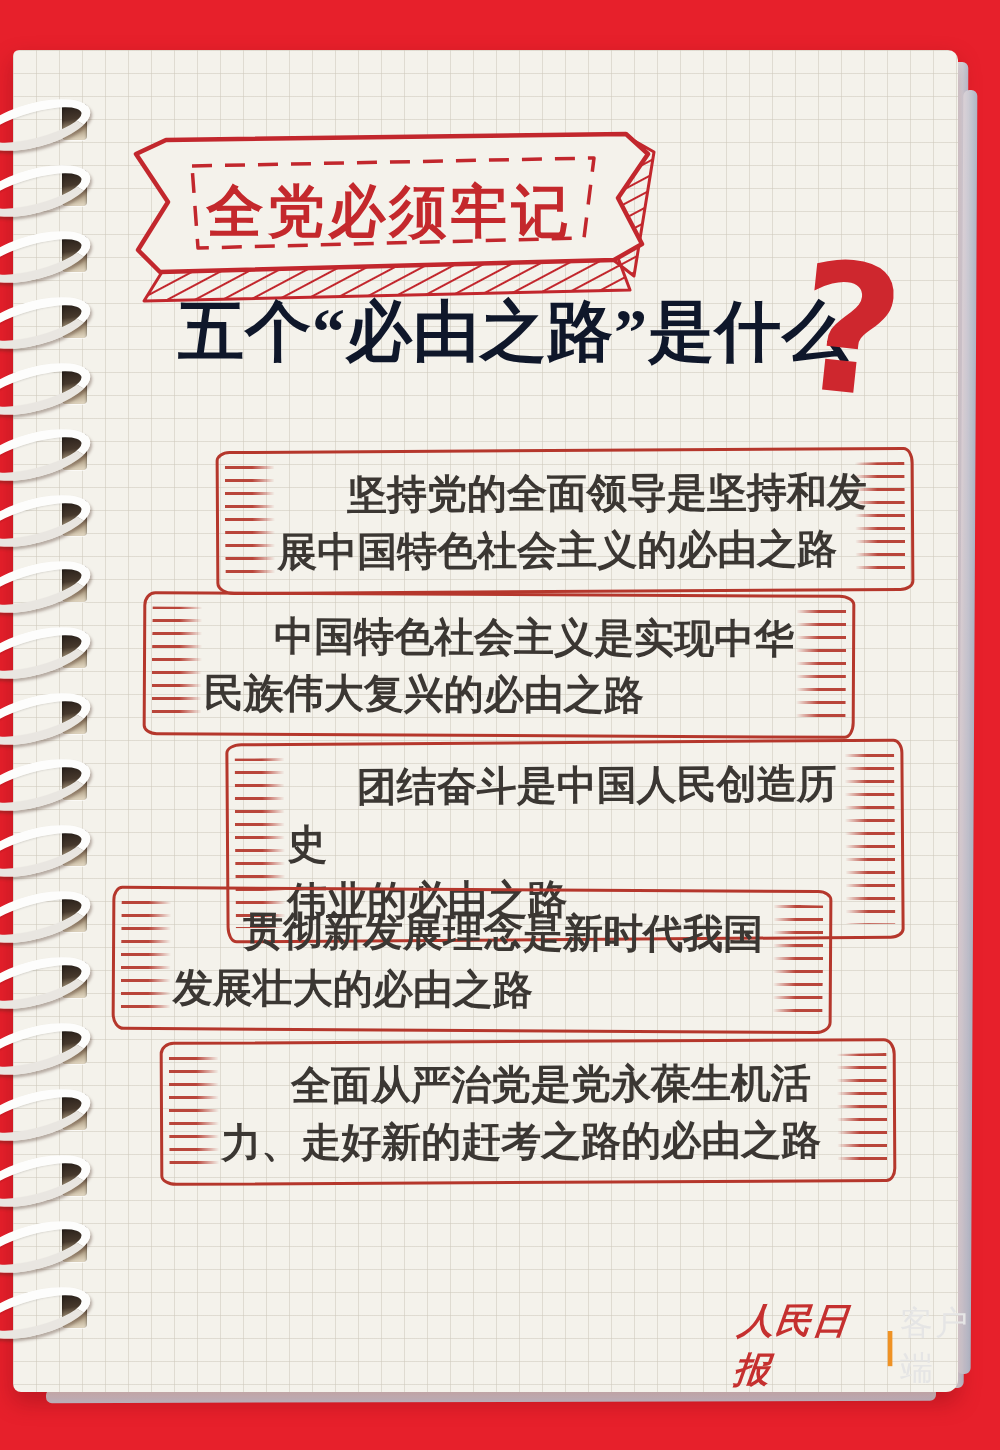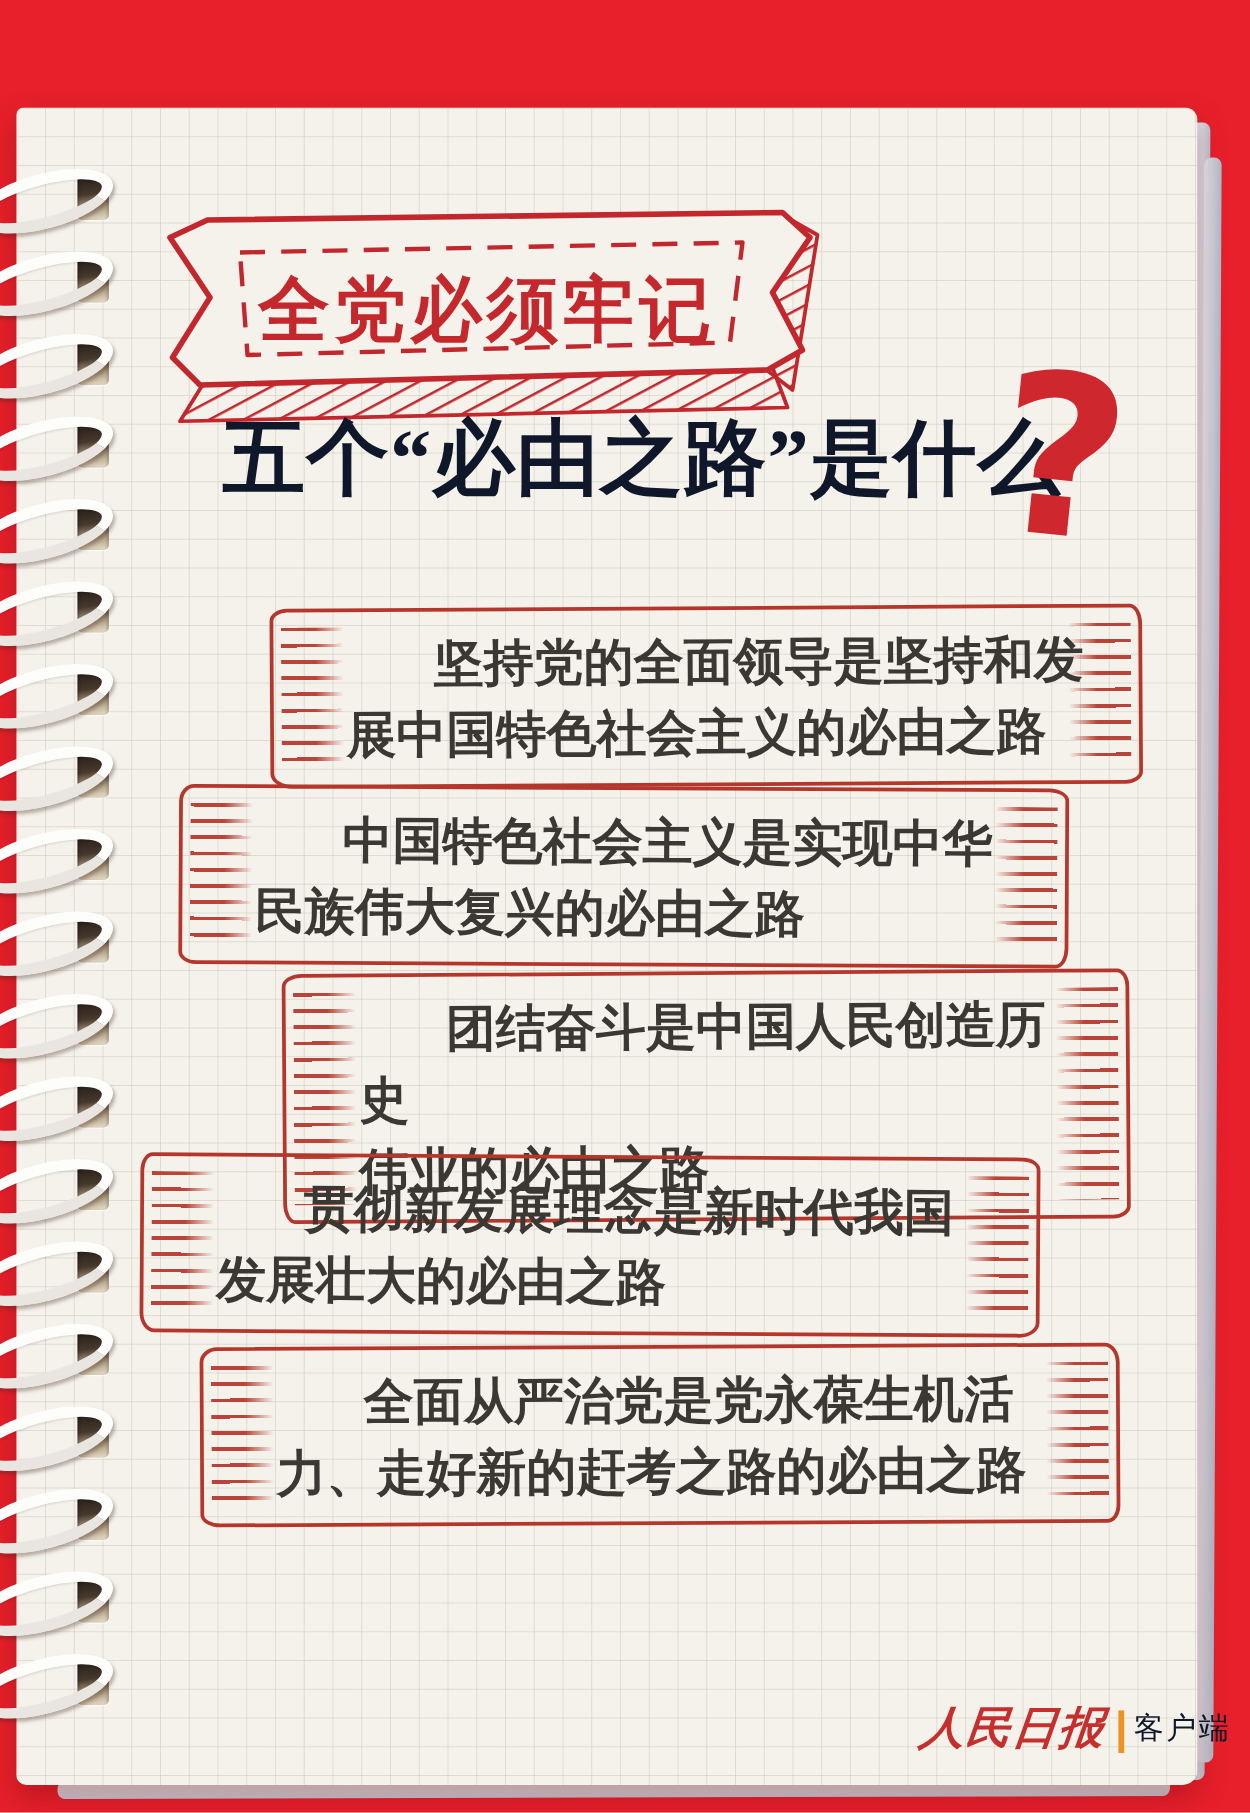--- a/index.html
+++ b/index.html
@@ -2,21 +2,21 @@
 <html><head>
 <meta charset="utf-8">
 <style>
   html,body{margin:0;padding:0;}
   body{
     width:1000px;height:1450px;
     background:#e7202b;
     font-family:"Liberation Sans", sans-serif;
     overflow:hidden;
   }
-  .canvas{position:relative;width:1000px;height:1344px;margin-top:36px;}
+  .canvas{position:relative;width:1000px;height:1344px;}
 
   
   .stack{position:absolute;border-radius:6px;}
   .stack-r1{left:948px;top:62px;width:18px;height:1326px;background:linear-gradient(90deg,#f3f2ee, #d6dae2 70%, #b9c0cf);transform:rotate(.2deg);}
   .stack-r2{left:960px;top:90px;width:14px;height:1284px;background:linear-gradient(90deg,#e9ebef, #aeb6c6);transform:rotate(.3deg);}
   .stack-b1{left:46px;top:1388px;width:890px;height:14px;background:linear-gradient(#eceae4,#c9cfda);transform:rotate(-.15deg);}
   .paper{
     position:absolute;left:13px;top:50px;width:945px;height:1342px;
     border-radius:6px 10px 12px 8px;
     background:
@@ -89,21 +89,21 @@
 
   
   .brand{position:absolute;left:736px;top:1324px;display:flex;align-items:center;height:44px;}
   .brand-name{
     font-family:"Liberation Serif", serif;font-weight:bold;font-style:italic;
     font-size:36px;color:#c5302f;letter-spacing:1px;transform:skewX(-6deg);
   }
   .brand-divider{font-size:36px;font-weight:bold;color:#ef9224;margin:0 5px 0 8px;}
   .brand-suffix{
     font-family:"Liberation Sans", sans-serif;font-weight:normal;
-    font-size:24px;color:#0f172a;letter-spacing:2px;
+    font-size:33px;color:#e5e5e5;letter-spacing:2px;
   }
 </style>
 </head>
 <body>
 
 <div class="canvas">
 
   <div class="stack stack-r1"></div>
   <div class="stack stack-r2"></div>
   <div class="stack stack-b1"></div>

